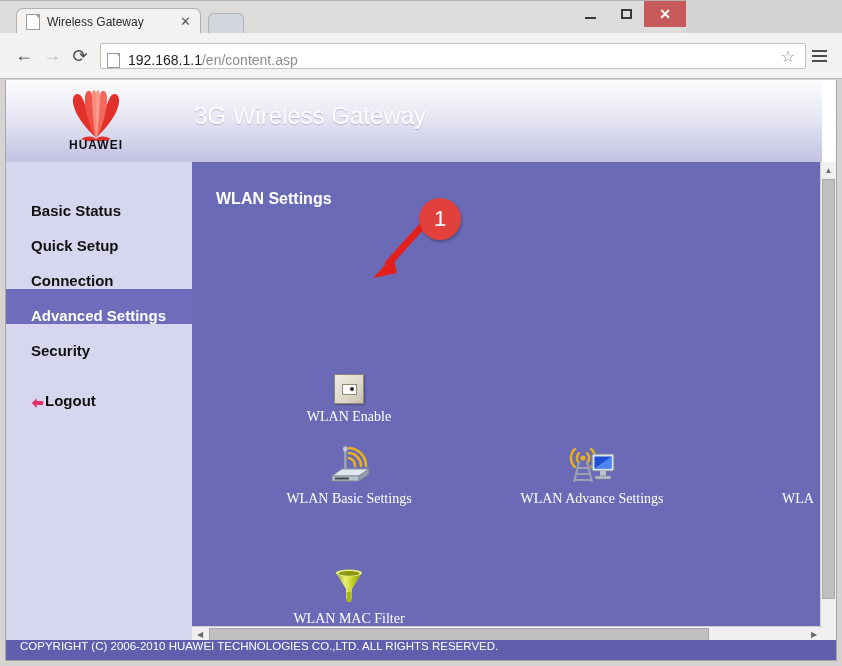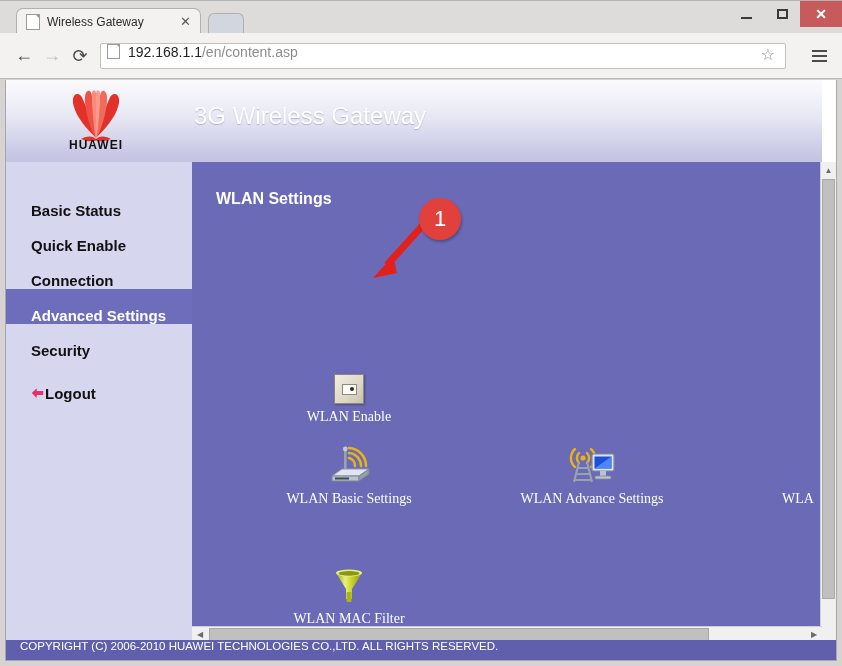--- a/index.html
+++ b/index.html
@@ -19,21 +19,21 @@
     position: absolute;
     left: 0; top: 0;
     width: 842px; height: 666px;
     background: #d6d4d2;
     box-sizing: border-box;
   }
 
   #titlebar {
     position: absolute;
     left: 0; top: 0;
-    width: 842px; height: 33px;
+    width: 686px; height: 33px;
     background: #dedcda;
     border-top: 1px solid #b5b3b1;
     box-sizing: border-box;
   }
 
   #window-controls {
     position: absolute;
     right: 0; top: 0;
     height: 26px;
     display: flex;
@@ -135,26 +135,26 @@
     display: flex; align-items: center; justify-content: center;
     font-size: 18px;
     color: #4a4a4a;
     cursor: default;
     flex: 0 0 auto;
   }
   .nav-btn.disabled { color: #bdbdbd; }
   #omnibox {
     flex: 1 1 auto;
     height: 26px;
-    margin: 0 20px 0 6px;
+    margin: 0 0 0 6px;
     background: #ffffff;
     border: 1px solid #c2c0be;
     border-radius: 2px;
     display: flex;
-    align-items: flex-start;
+    align-items: flex-end;
     padding: 0 6px;
     box-sizing: border-box;
   }
   #omnibox-icon {
     width: 11px; height: 13px;
     background: #ffffff;
     border: 1px solid #9a9a9a;
     margin-right: 8px;
     position: relative;
     flex: 0 0 auto;
@@ -251,21 +251,21 @@
     box-sizing: border-box;
   }
   .side-item.active {
     background: #6d6dbb;
     color: #ffffff;
   }
   #side-spacer { height: 18px; }
   #side-logout {
     height: 32px;
     display: flex;
-    align-items: center;
+    align-items: flex-end;
     padding-left: 25px;
     font-size: 15px;
     font-weight: bold;
     color: #111111;
     cursor: default;
   }
   #logout-icon {
     width: 13px; height: 12px;
     margin-right: 1px;
     flex: 0 0 auto;
@@ -504,21 +504,21 @@
       <div id="huawei-wordmark">HUAWEI</div>
       <div id="page-header-title">3G Wireless Gateway</div>
     </div>
 
     <div id="sidebar">
       <div style="height:22px"></div>
       <div class="side-item">
         <span>Basic Status</span>
       </div>
       <div class="side-item">
-        <span>Quick Enable</span>
+        <span>Quick Setup</span>
       </div>
       <div class="side-item">
         <span>Connection</span>
       </div>
       <div class="side-item active">
         <span>Advanced Settings</span>
       </div>
       <div class="side-item">
         <span>Security</span>
       </div>

